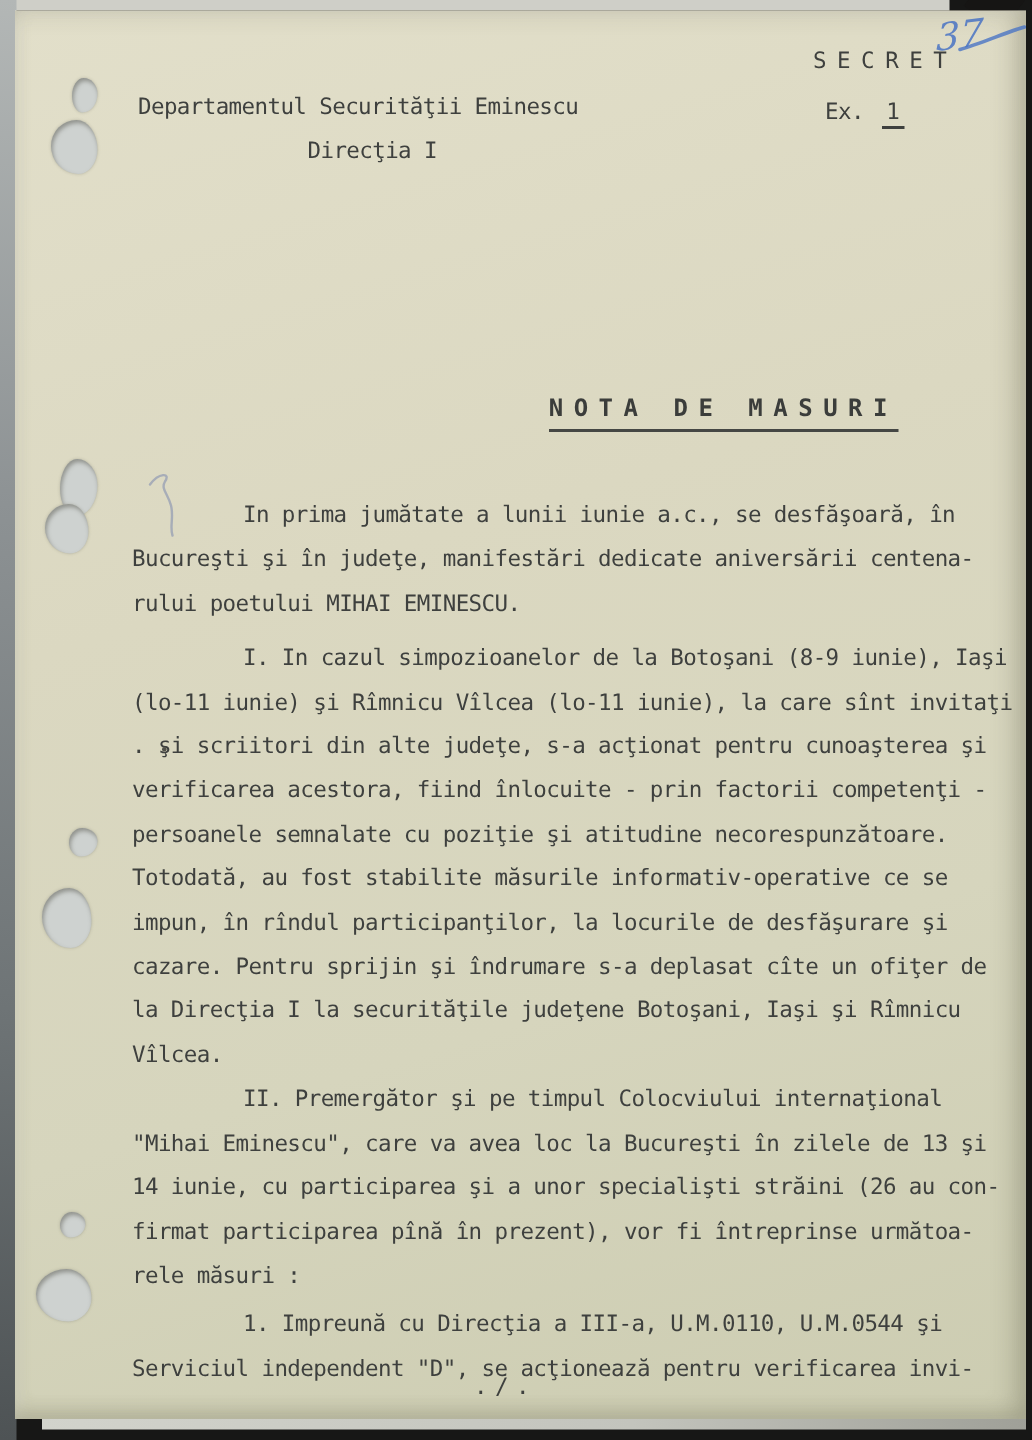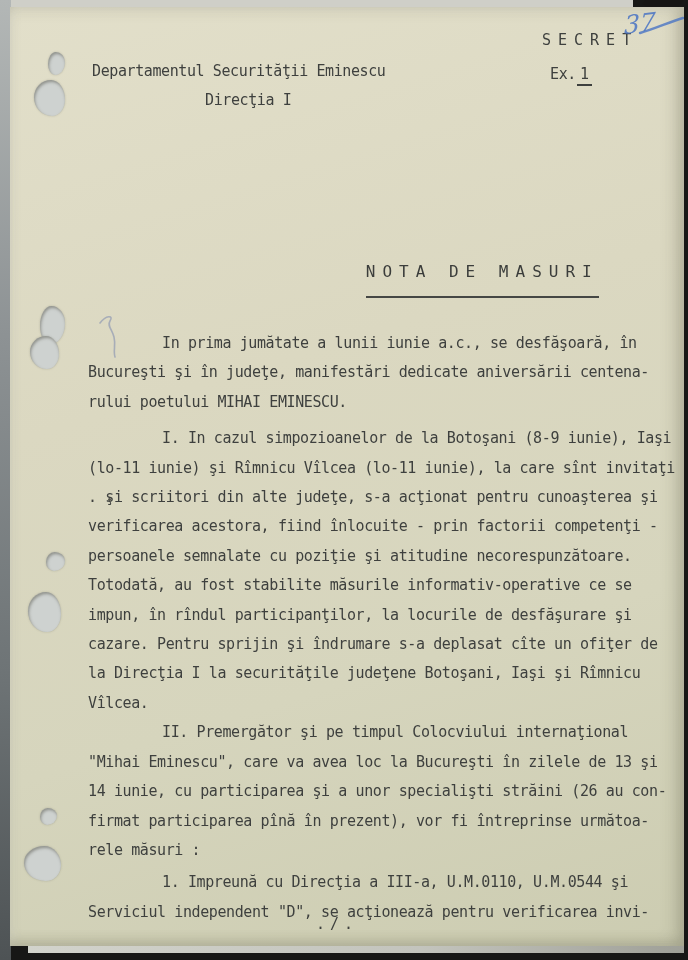--- a/index.html
+++ b/index.html
@@ -41,30 +41,30 @@
 
   .typed { color: #3e403e; white-space: pre; }
 
   .h-line { position: absolute; font-size: 15px; letter-spacing: -0.4px; }
   .ministry-1 { left: 160px; top: 27px; }
   .ministry-2 { left: 82px;  top: 55px; }
   .ministry-3 { left: 195px; top: 84px; }
   .nr-line    { left: 114px; top: 120px; }
 
   .secret { left: 532px; top: 24px; letter-spacing: 7px; }
-  .ex-line { left: 540px; top: 58px; display: flex; gap: 1px; }
+  .ex-line { left: 540px; top: 58px; display: flex; gap: 12px; }
   .ex-num { border-bottom: 2px solid #3e403e; padding: 0 3px 1px 3px; }
 
   .doc-title {
     position: absolute; left: 256px; top: 236px;
     font-size: 16px; letter-spacing: 7px; color: #3b3d3b;
     border-bottom: 2px solid #45474400; white-space: pre;
   }
   .doc-title .u {
-    display: inline-block; border-bottom: 2px solid #454744; padding-bottom: 15px;
+    display: inline-block; border-bottom: 2px solid #454744; padding-bottom: 5px; font-weight: bold;
   }
 
   .doc-body {
     position: absolute; left: 78px; top: 322px; width: 602px;
     font-size: 15px; letter-spacing: -0.4px; line-height: 29.4px; color: #3e403e;
   }
   .paragraph { margin: 0; }
   .paragraph:nth-child(2) { margin-top: 7px; }
   .paragraph:nth-child(4) { margin-top: 3px; }
   .tline { white-space: pre; }

